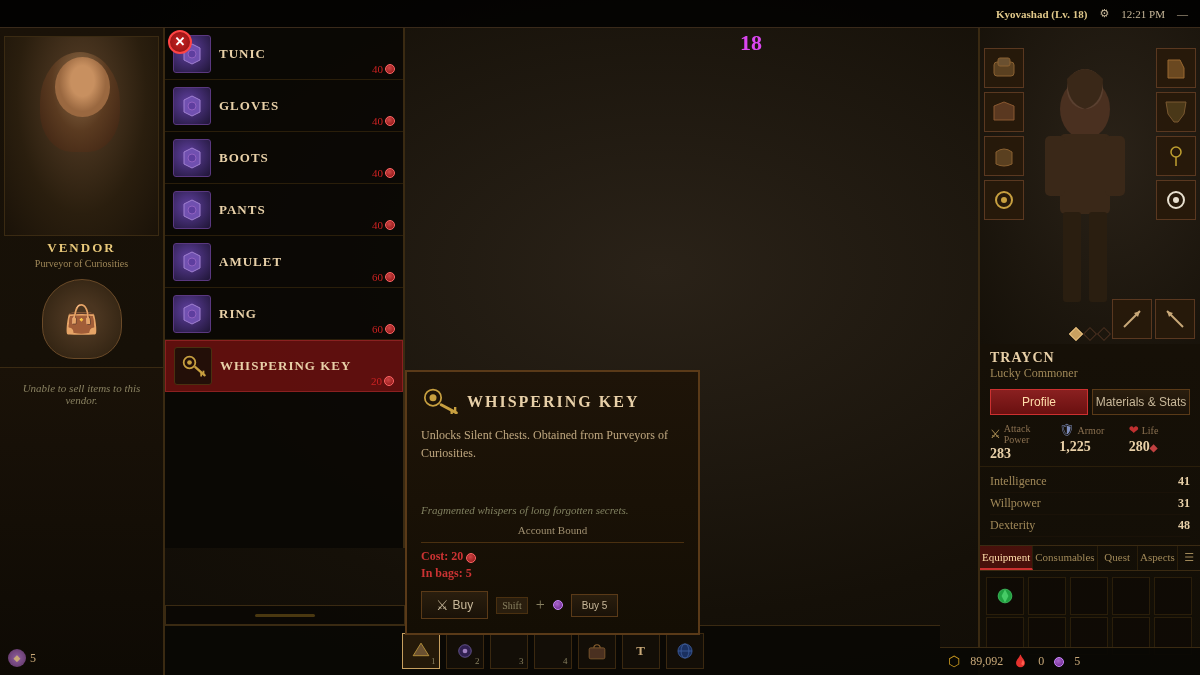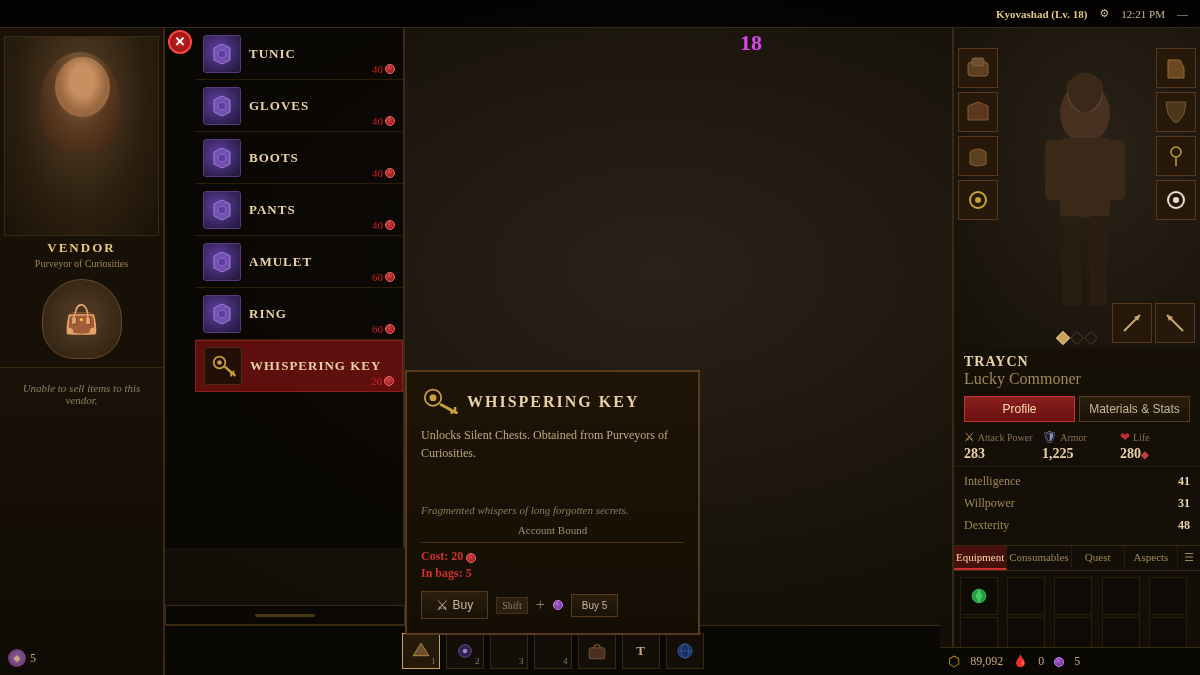--- a/index.html
+++ b/index.html
@@ -158,21 +158,20 @@
     
     .shop-panel {
       position: absolute;
       left: 165px; top: 28px;
       width: 240px;
       height: 520px;
       background: rgba(10,8,4,0.92);
       border-right: 2px solid #3a2a12;
       z-index: 10;
       overflow-y: auto;
-      padding-left: 30px;
     }
     .shop-item {
       display: flex;
       align-items: center;
       padding: 6px 8px;
       border-bottom: 1px solid #2a1e0a;
       cursor: pointer;
       gap: 8px;
       min-height: 52px;
       position: relative;
@@ -288,21 +287,21 @@
       color: #888060;
       background: #2a1e0e;
       border: 1px solid #4a3010;
       padding: 2px 5px;
     }
 
     
     .right-panel {
       position: absolute;
       right: 0; top: 28px;
-      width: 248px;
+      width: 222px;
       height: 647px;
       background: linear-gradient(180deg, #1a1208 0%, #120e06 100%);
       border-left: 2px solid #3a2a12;
       z-index: 10;
       display: flex;
       flex-direction: column;
     }
     .char-portrait {
       width: 100%;
       height: 320px;
@@ -337,21 +336,21 @@
     }
     .char-name-area {
       display: flex; align-items: center;
       padding: 6px 10px 0;
     }
     .char-name-text {
       font-size: 14px; font-weight: bold;
       color: #e8d0a8; letter-spacing: 1px;
     }
     .char-class {
-      font-size: 16px; color: #a08858;
+      font-size: 12px; color: #a08858;
       padding: 0 10px 4px;
     }
 
     
     .profile-tabs {
       display: flex; gap: 4px;
       padding: 4px 10px;
     }
     .profile-btn {
       flex: 1;

